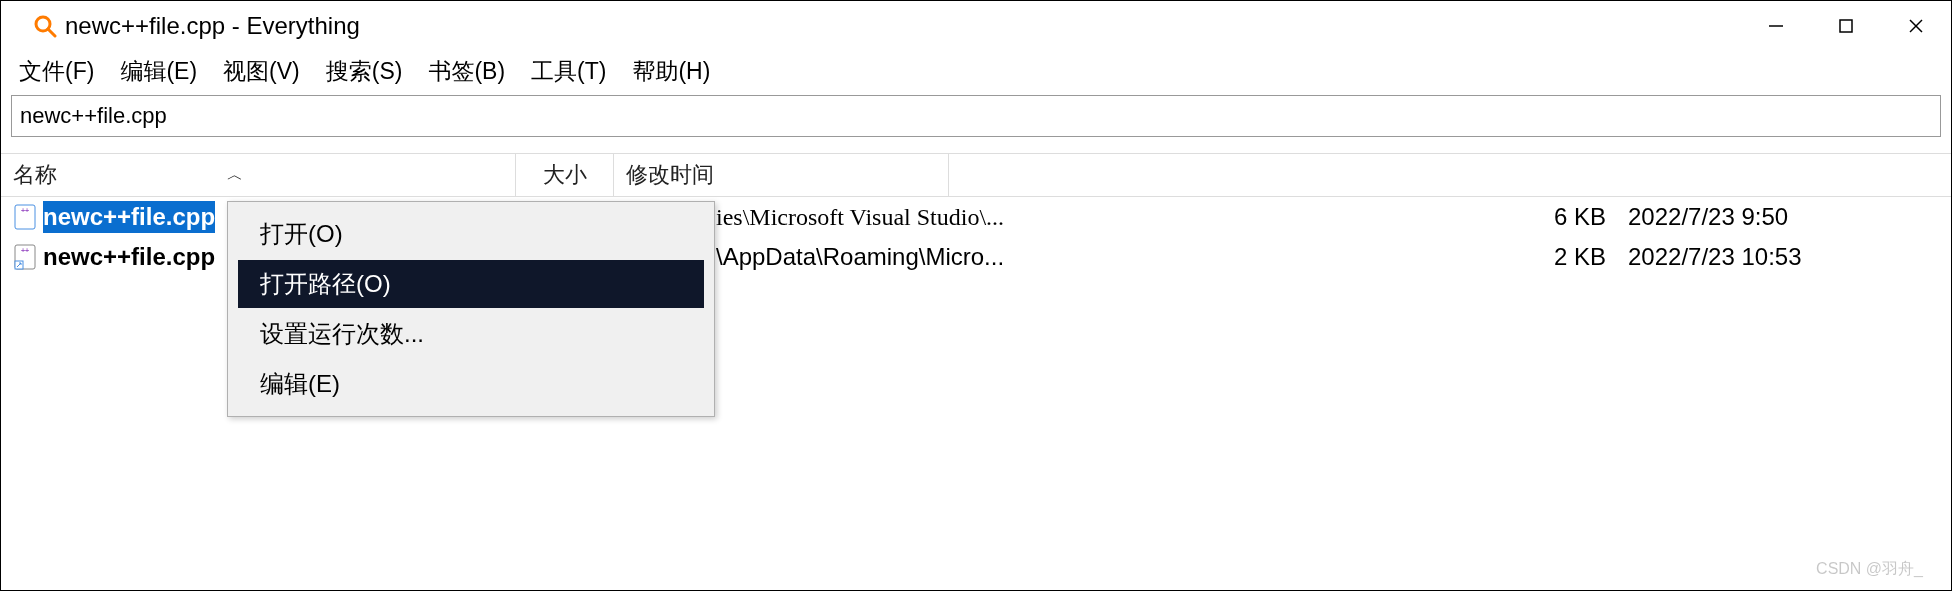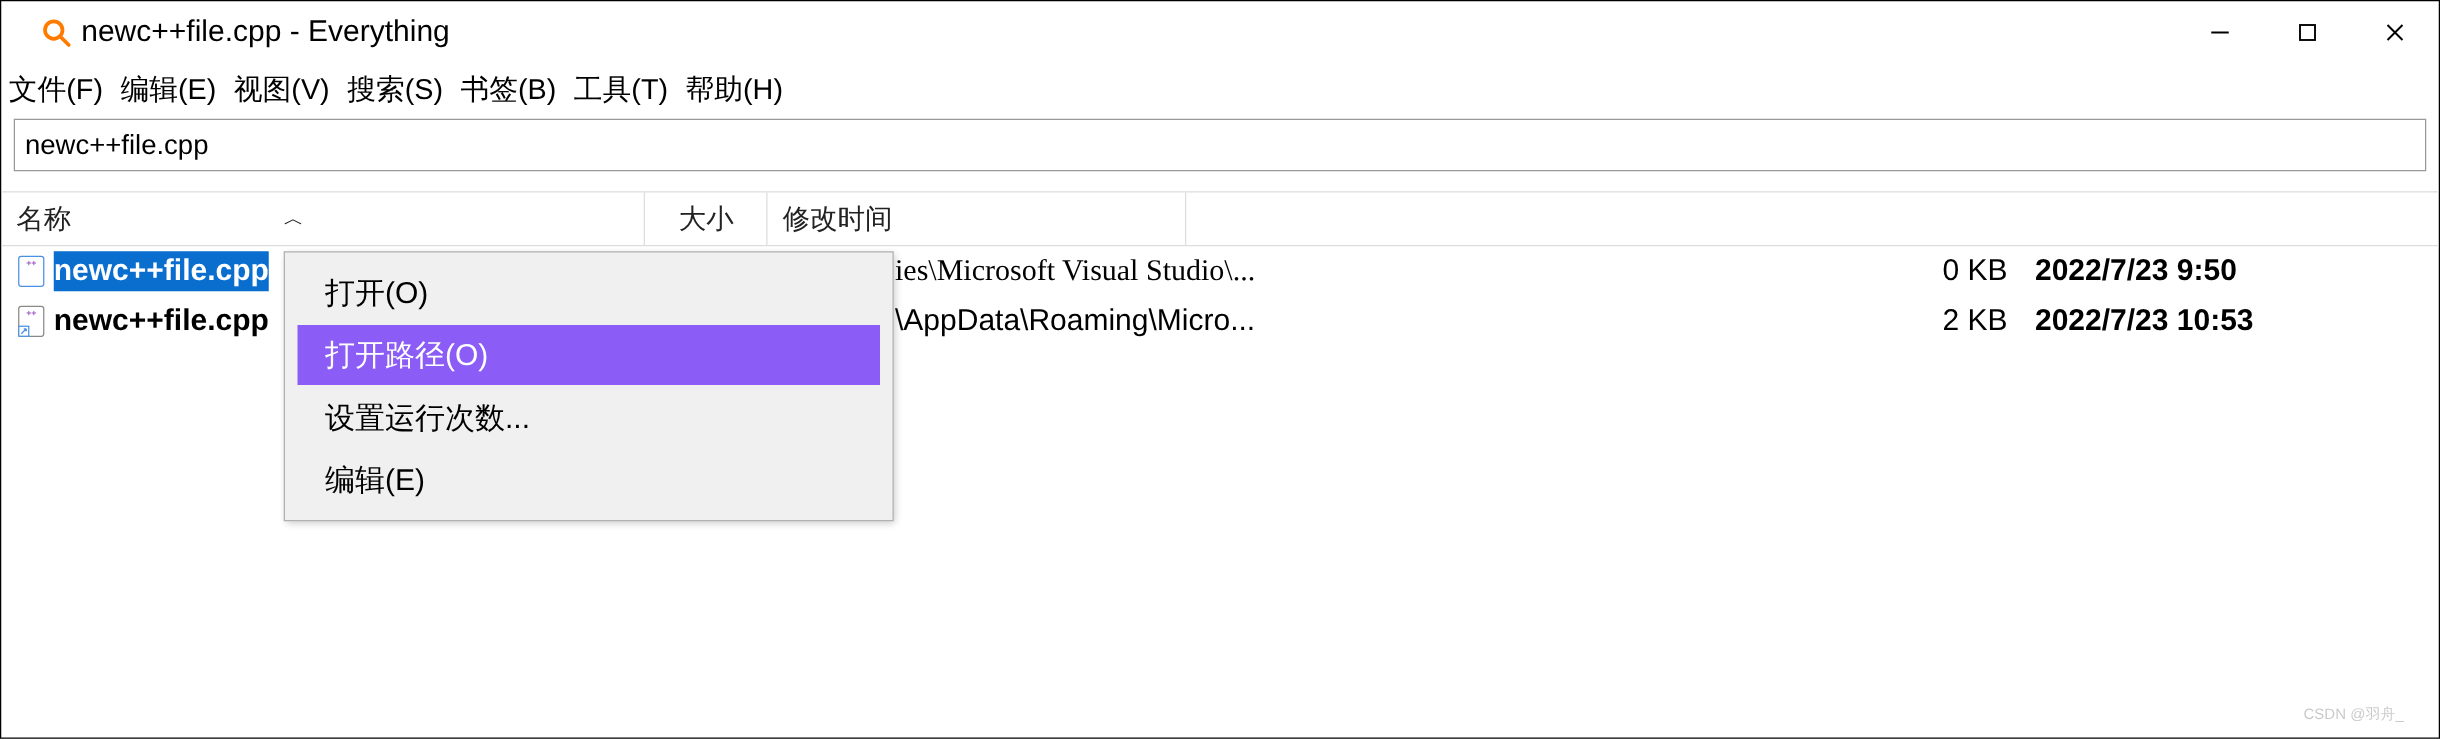--- a/index.html
+++ b/index.html
@@ -4,49 +4,49 @@
 <style>
 * { margin: 0; padding: 0; box-sizing: border-box; font-family: "Microsoft YaHei", "Segoe UI", Arial, sans-serif; }
 body { background: #fff; width: 1952px; height: 591px; overflow: hidden; position: relative; border: 1px solid #000; }
 
 .titlebar { height: 50px; display: flex; align-items: center; padding-left: 32px; }
 .titlebar .app-icon { width: 24px; height: 24px; margin-right: 8px; }
 .titlebar .title-text { font-size: 24px; color: #000; }
 .window-controls { position: absolute; right: 0; top: 0; display: flex; }
 .window-controls .btn { width: 70px; height: 50px; display: flex; align-items: center; justify-content: center; cursor: pointer; }
 
-.menubar { height: 40px; display: flex; align-items: center; padding-left: 6px; gap: 14px; }
+.menubar { height: 40px; display: flex; align-items: center; padding-left: 18px; gap: 26px; }
 .menubar .menu-item { font-size: 23px; cursor: pointer; }
 
 .searchbar { margin: 4px 10px 0 10px; }
 .searchbar input { width: 100%; height: 42px; font-size: 22px; padding: 4px 8px; border: 1px solid #999; outline: none; }
 
 .headers { display: flex; border-top: 1px solid #ddd; border-bottom: 1px solid #ddd; margin-top: 16px; height: 44px; align-items: center; font-size: 22px; color: #222; }
 .headers .col { display: flex; align-items: center; height: 100%; border-right: 1px solid #ddd; padding-left: 12px; }
 .headers .sort-arrow { margin-left: 170px; font-size: 16px; }
 .col-name { width: 515px; }
 .col-path { flex: 1; }
 .col-size { width: 98px; text-align: right; justify-content: flex-end; padding-right: 26px; }
 .col-date { width: 335px; }
 
 .filelist { position: relative; }
 .row { display: flex; height: 40px; align-items: center; font-size: 24px; font-weight: 600; }
 .row .cell { padding-left: 12px; display: flex; align-items: center; height: 100%; }
 .row .c-name { width: 515px; white-space: nowrap; overflow: hidden; }
 .row .c-path { flex: 1; white-space: nowrap; overflow: hidden; }
 .row .c-size { width: 98px; justify-content: flex-end; padding-right: 10px; font-weight: 400; }
-.row .c-date { width: 335px; font-weight: 700; }
+.row .c-date { width: 335px; font-weight: 400; }
 .row .file-icon { width: 24px; height: 28px; margin-right: 6px; flex-shrink: 0; }
 .row.selected .name-text { background: #0a6ecf; color: #fff; padding: 2px 0; }
 
 .context-menu { position: absolute; left: 226px; top: 200px; width: 488px; background: #f0f0f0; border: 1px solid #b0b0b0; box-shadow: 2px 2px 6px rgba(0,0,0,.2); padding: 6px 0; }
 .context-menu .cm-item { font-size: 24px; padding: 8px 22px; margin: 2px 10px; cursor: pointer; }
-.context-menu .cm-item.active { background: #8b5cf6; color: #fff; }
+.context-menu .cm-item.active { background: #0f172a; color: #fff; }
 
-.watermark { position: absolute; right: 28px; bottom: 10px; font-size: 12px; color: rgba(0,0,0,.22); margin-left: 16px; }
+.watermark { position: absolute; right: 28px; bottom: 10px; font-size: 16px; color: rgba(0,0,0,.22); margin-left: 16px; }
 </style>
 </head>
 <body>
 
 <div class="titlebar">
   <span class="app-icon">
     <svg viewBox="0 0 24 24" width="24" height="24">
       <circle cx="10" cy="10" r="7" fill="none" stroke="#ff7b00" stroke-width="3"></circle>
       <line x1="15" y1="15" x2="22" y2="22" stroke="#ff7b00" stroke-width="3" stroke-linecap="round"></line>
     </svg>
@@ -104,21 +104,21 @@
     <div class="cell c-name">
       <span class="file-icon">
         <svg viewBox="0 0 24 28" width="24" height="28">
           <rect x="2" y="2" width="20" height="24" rx="2" fill="#fff" stroke="#4a90e2" stroke-width="1"></rect>
           <text x="12" y="10" font-size="7" fill="#a05ac8" text-anchor="middle" font-weight="bold">++</text>
         </svg>
       </span>
       <span class="name-text">newc++file.cpp</span>
     </div>
     <div class="cell c-path" style="font-weight:400;padding-left:200px;font-family:Liberation Serif, serif;">ies\Microsoft Visual Studio\...</div>
-    <div class="cell c-size">0 KB</div>
+    <div class="cell c-size">6 KB</div>
     <div class="cell c-date">2022/7/23 9:50</div>
   </div>
   <div class="row">
     <div class="cell c-name">
       <span class="file-icon">
         <svg viewBox="0 0 24 28" width="24" height="28">
           <rect x="2" y="2" width="20" height="24" rx="2" fill="#fff" stroke="#888" stroke-width="1"></rect>
           <text x="12" y="10" font-size="7" fill="#a05ac8" text-anchor="middle" font-weight="bold">++</text>
           <rect x="2" y="18" width="8" height="8" fill="#fff" stroke="#4a90e2"></rect>
           <path d="M4 24 L8 20 M8 20 L6 20 M8 20 L8 22" stroke="#4a90e2" stroke-width="1" fill="none"></path>

